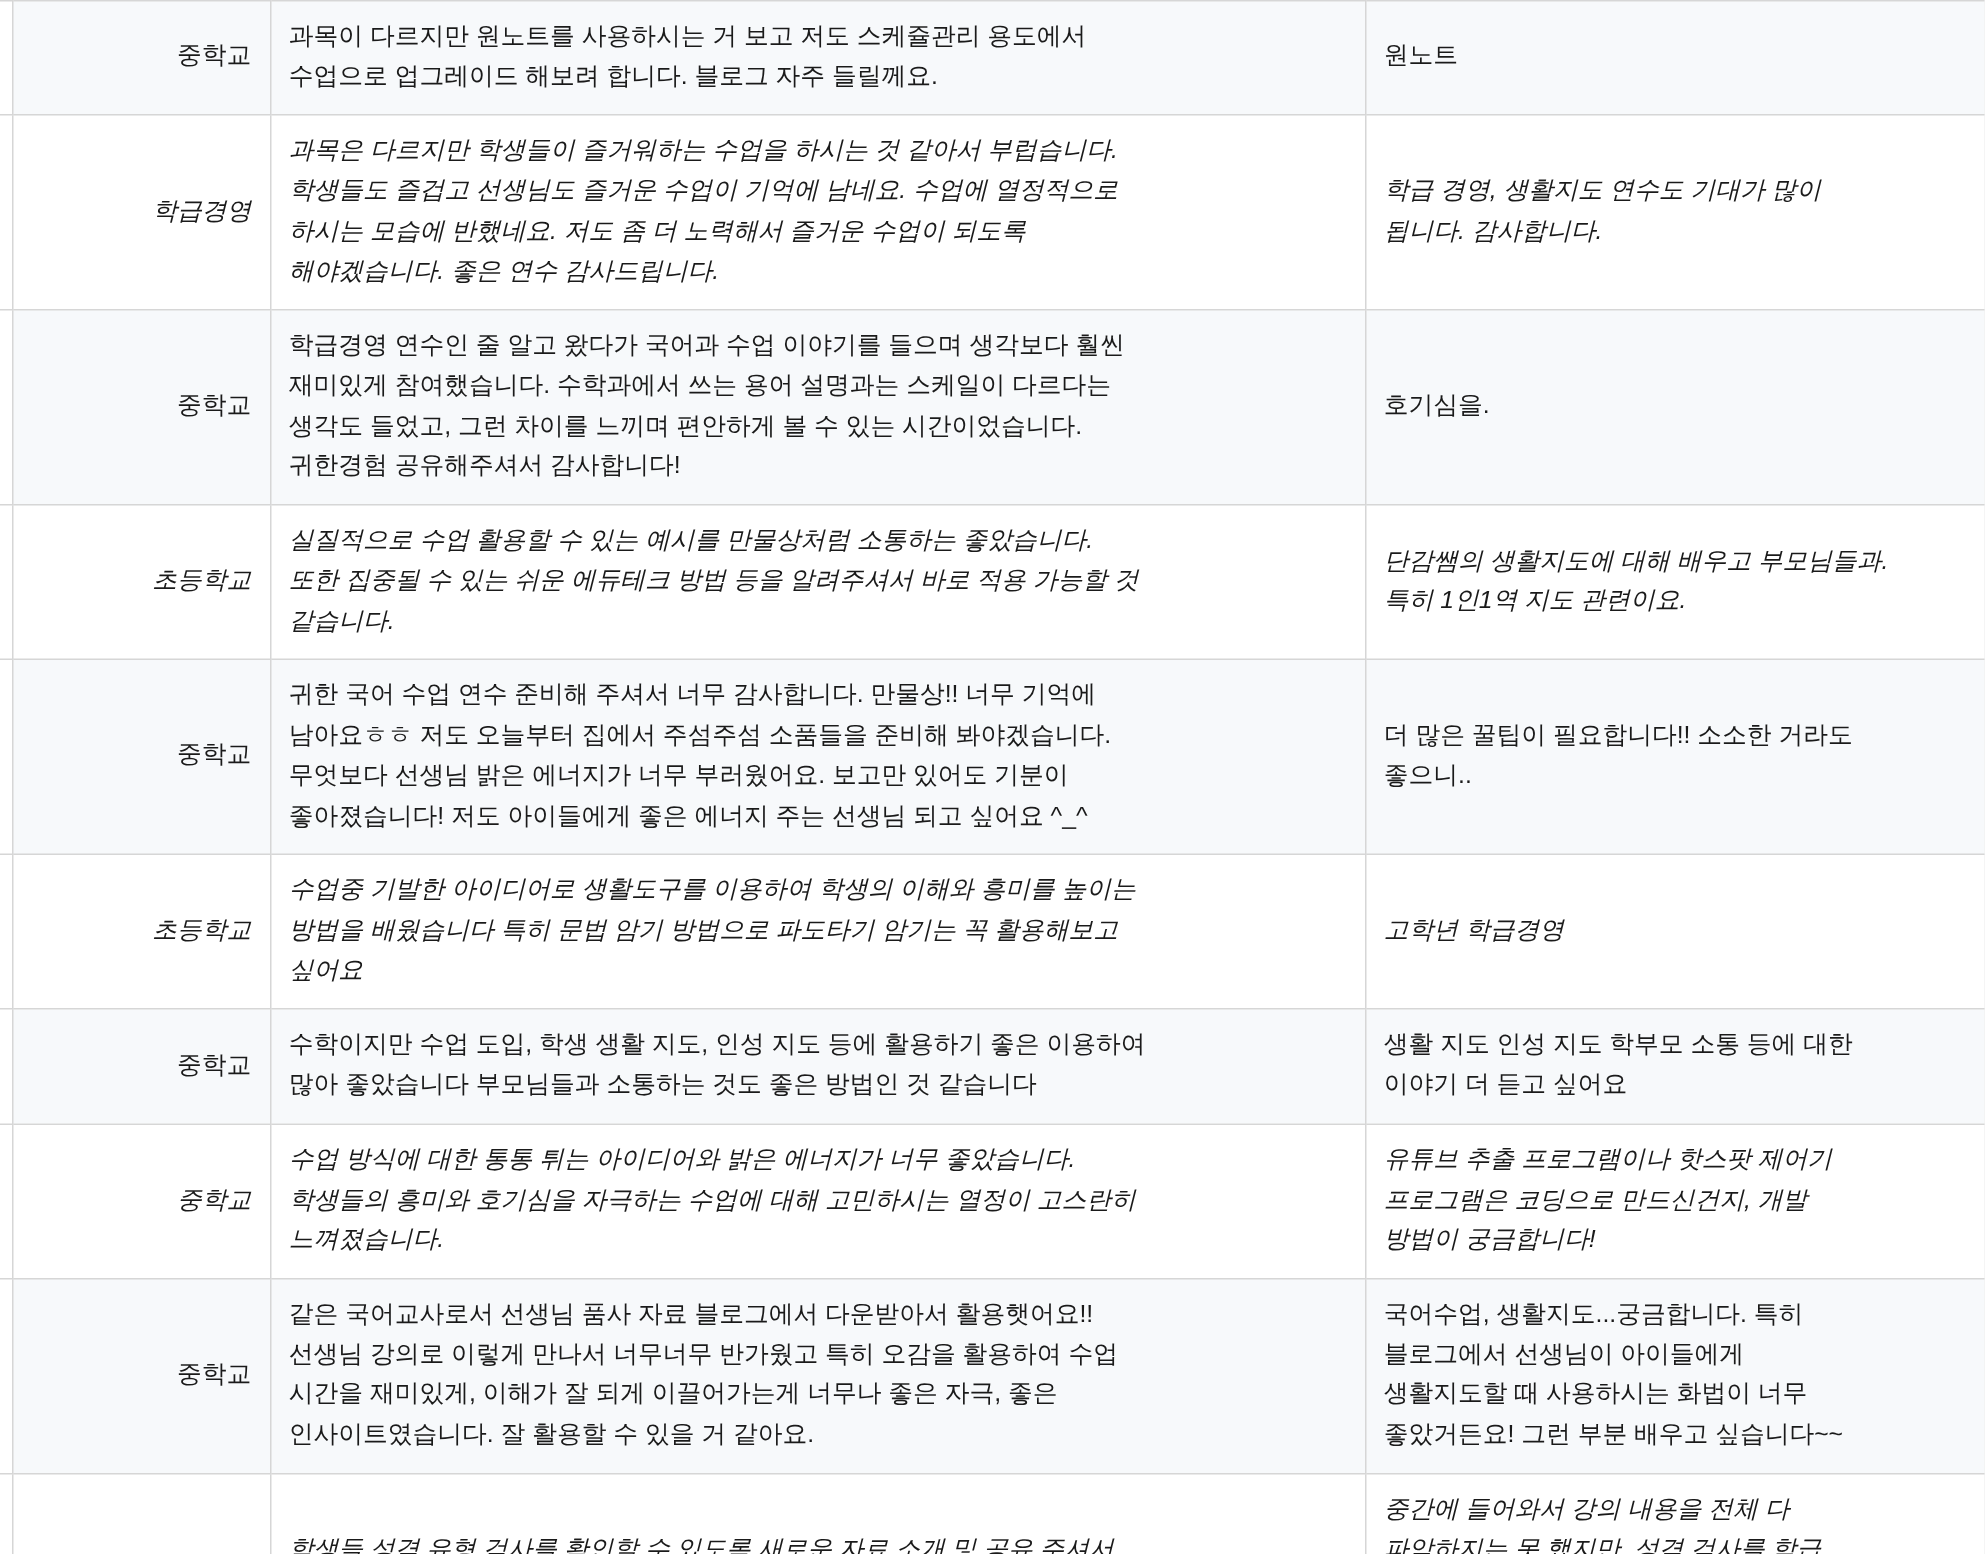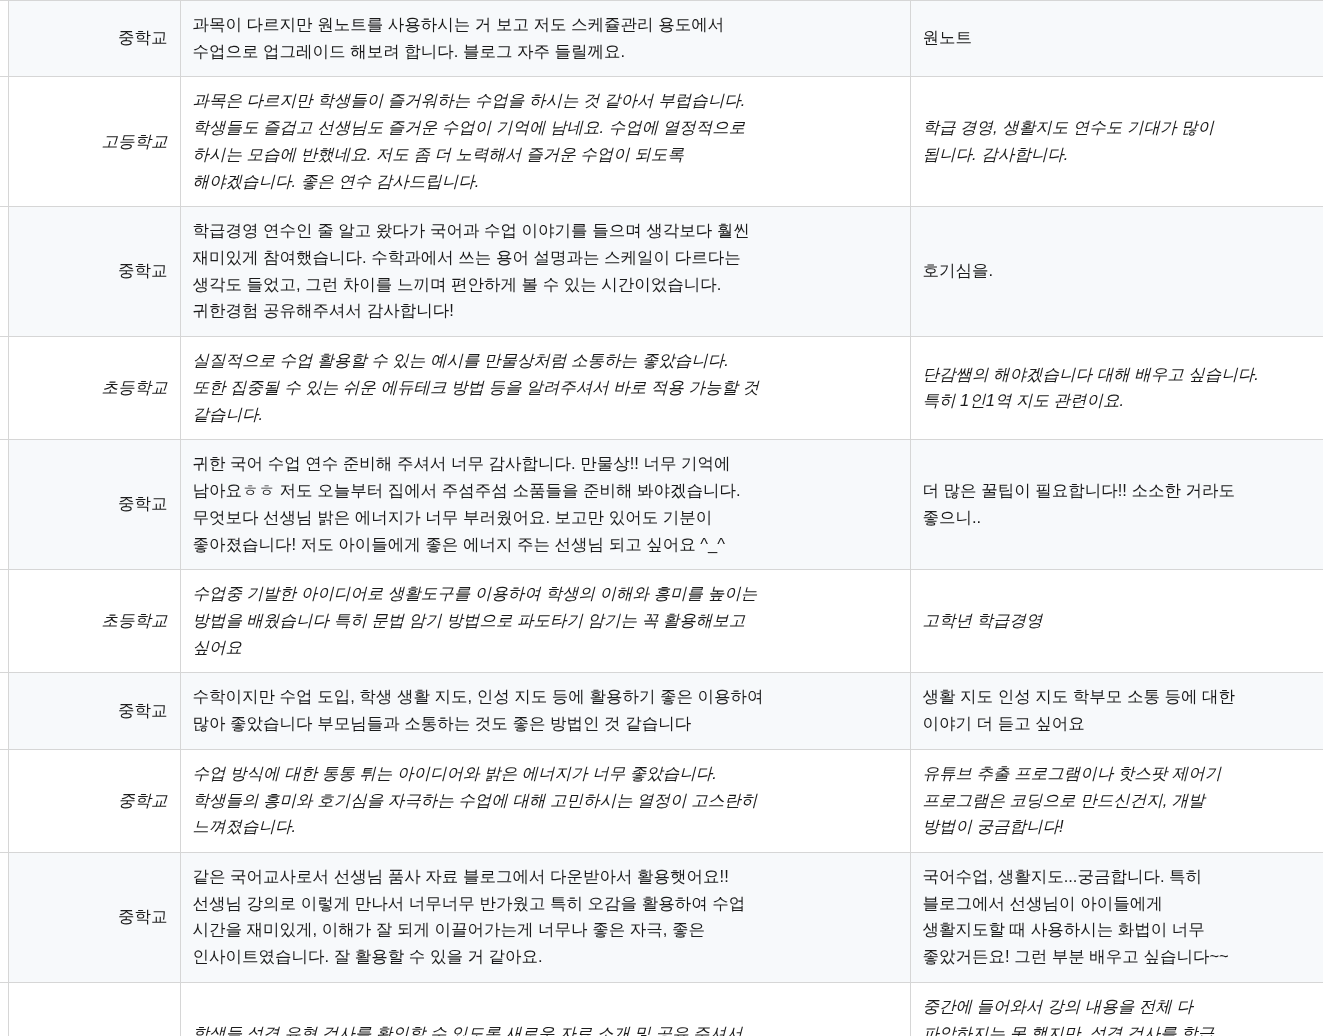--- a/index.html
+++ b/index.html
@@ -72,21 +72,21 @@
           <span class="cell-text">과목이 다르지만 원노트를 사용하시는 거 보고 저도 스케쥴관리 용도에서
 수업으로 업그레이드 해보려 합니다. 블로그 자주 들릴께요.</span>
         </td>
       <td class="request">
           <span class="cell-text">원노트</span>
         </td>
     </tr>
     <tr class="even">
       <td class="gutter"></td>
       <td class="school">
-          <span class="cell-text">고등학교</span>
+          <span class="cell-text">학급경영</span>
         </td>
       <td class="comment">
           <span class="cell-text">과목은 다르지만 학생들이 즐거워하는 수업을 하시는 것 같아서 부럽습니다.
 학생들도 즐겁고 선생님도 즐거운 수업이 기억에 남네요. 수업에 열정적으로
 하시는 모습에 반했네요. 저도 좀 더 노력해서 즐거운 수업이 되도록
 해야겠습니다. 좋은 연수 감사드립니다.</span>
         </td>
       <td class="request">
           <span class="cell-text">학급 경영, 생활지도 연수도 기대가 많이
 됩니다. 감사합니다.</span>
@@ -111,21 +111,21 @@
       <td class="gutter"></td>
       <td class="school">
           <span class="cell-text">초등학교</span>
         </td>
       <td class="comment">
           <span class="cell-text">실질적으로 수업 활용할 수 있는 예시를 만물상처럼 소통하는 좋았습니다.
 또한 집중될 수 있는 쉬운 에듀테크 방법 등을 알려주셔서 바로 적용 가능할 것
 같습니다.</span>
         </td>
       <td class="request">
-          <span class="cell-text">단감쌤의 해야겠습니다 대해 배우고 싶습니다.
+          <span class="cell-text">단감쌤의 생활지도에 대해 배우고 부모님들과.
 특히 1인1역 지도 관련이요.</span>
         </td>
     </tr>
     <tr class="odd">
       <td class="gutter"></td>
       <td class="school">
           <span class="cell-text">중학교</span>
         </td>
       <td class="comment">
           <span class="cell-text">귀한 국어 수업 연수 준비해 주셔서 너무 감사합니다. 만물상!! 너무 기억에

